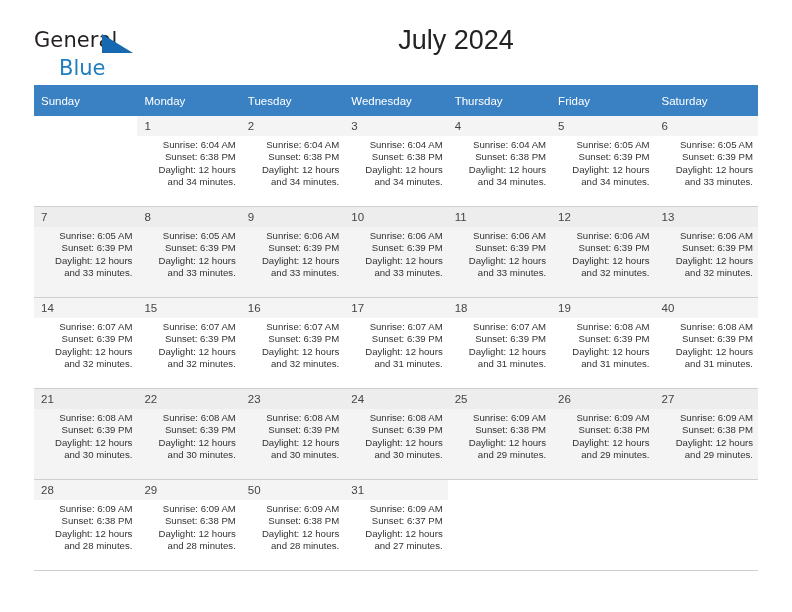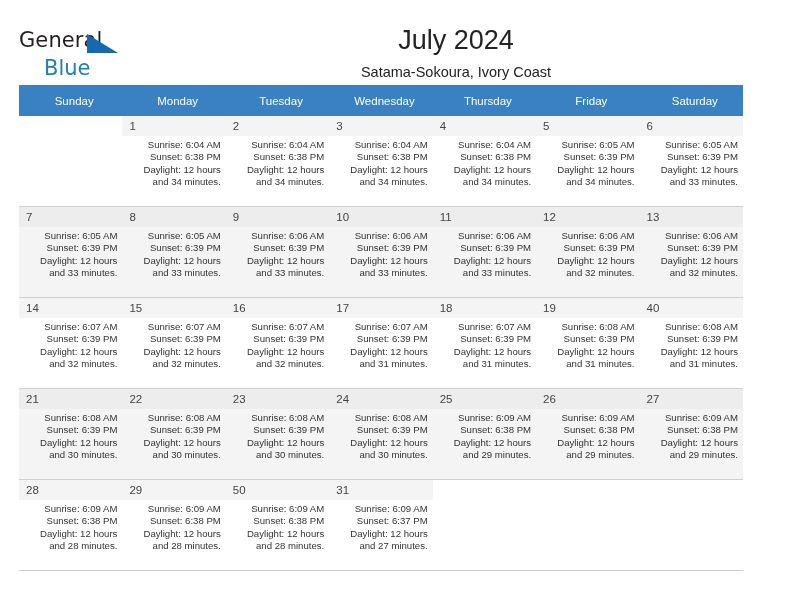--- a/index.html
+++ b/index.html
@@ -12,21 +12,21 @@
     height: 612px;
     font-family: "Liberation Sans", sans-serif;
     color: #2b2b2b;
     overflow: hidden;
   }
   .page {
     position: relative;
     width: 792px;
     height: 612px;
     box-sizing: border-box;
-    padding: 0 19px;
+    padding: 0 34px;
   }
 
   
   .topbar {
     display: flex;
     align-items: flex-start;
     justify-content: space-between;
     padding-top: 26px;
     height: 72px;
     box-sizing: border-box;
@@ -85,21 +85,21 @@
     width: 724px;
     border-collapse: collapse;
     table-layout: fixed;
     margin-top: 13px;
   }
   table.calendar th {
     background: #3a81c3;
     color: #ffffff;
     font-weight: normal;
     font-size: 11.5px;
-    text-align: center;
+    text-align: left;
     padding: 6px 0 6px 7px;
     height: 19px;
     border: none;
   }
   table.calendar td {
     vertical-align: top;
     border-bottom: 1px solid #cfcfcf;
     padding: 0;
     height: 90px;
     width: 103.4px;
@@ -139,21 +139,20 @@
   <div class="topbar">
 
     <div class="logo">
       <span class="logo-general">General</span>
       <span class="logo-tri"></span>
       <span class="logo-blue">Blue</span>
     </div>
 
     <div class="titles">
       <div class="cal-title">July 2024</div>
-      <div class="cal-subtitle">Satama-Sokoura, Ivory Coast</div>
     </div>
 
   </div>
 
   <table class="calendar">
     <thead>
       <tr id="weekday-row">
           <th>Sunday</th>
           <th>Monday</th>
           <th>Tuesday</th>

